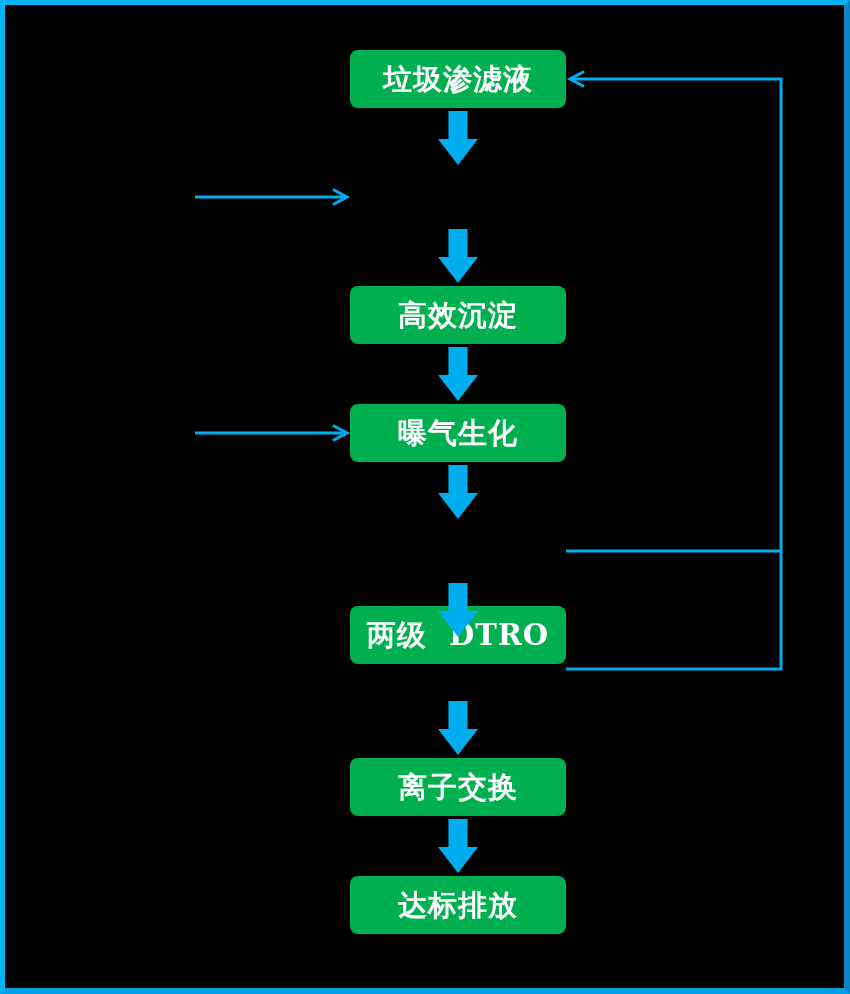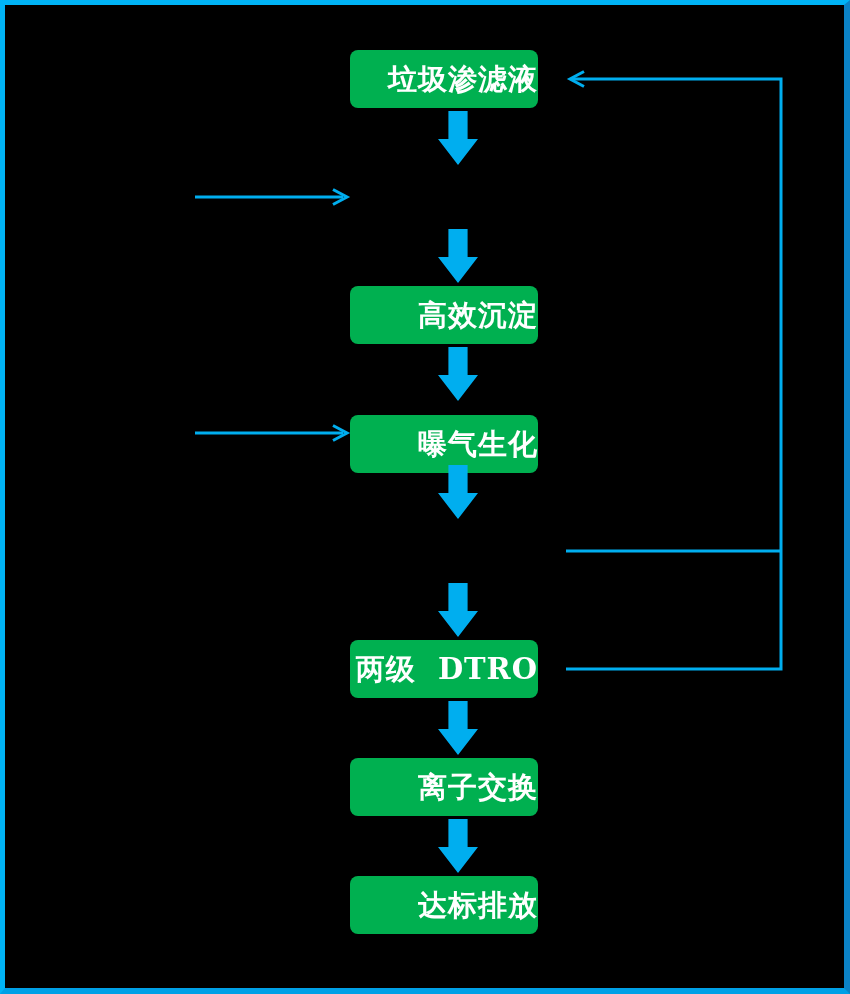--- a/index.html
+++ b/index.html
@@ -21,27 +21,27 @@
     z-index: 5;
   }
   .connectors {
     position: absolute;
     left: 0; top: 0;
     z-index: 1;
   }
   .node {
     position: absolute;
     left: 350px;
-    width: 188px;
+    width: 216px;
     height: 58px;
     background: var(--node-fill, #00b050);
     border-radius: 8px;
     display: flex;
     align-items: center;
-    justify-content: flex-end;
+    justify-content: center;
     z-index: 2;
   }
   .node-label {
     color: var(--node-text, #ffffff);
     font-weight: bold;
     font-size: 29px;
     letter-spacing: 1px;
     white-space: pre;
     line-height: 1;
   }
@@ -75,24 +75,24 @@
       <path d="M584 71.5 L570 79 L584 86.5"></path>
     </g>
   </svg>
 
   <div class="node" style="top:50px">
     <span class="node-label">垃圾渗滤液</span>
   </div>
   <div class="node" style="top:286px">
     <span class="node-label">高效沉淀</span>
   </div>
-  <div class="node" style="top:415px">
+  <div class="node" style="top:404px">
     <span class="node-label">曝气生化</span>
   </div>
-  <div class="node" style="top:640px">
+  <div class="node" style="top:606px">
     <span class="node-label">两级  DTRO</span>
   </div>
   <div class="node" style="top:876px">
     <span class="node-label">达标排放</span>
   </div>
   <div class="node" style="top:758px">
     <span class="node-label">离子交换</span>
   </div>
 
   <div class="blk-arrow" style="top:111px"></div>

